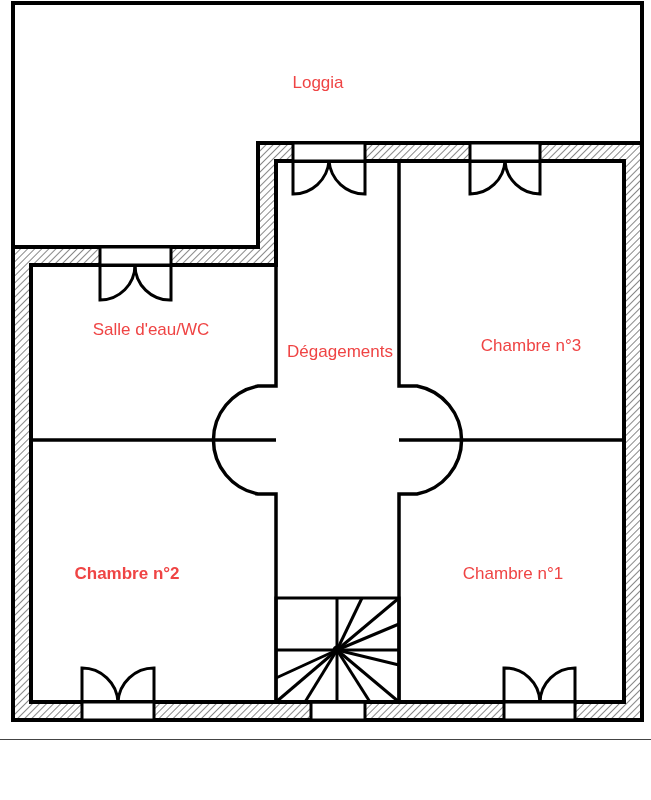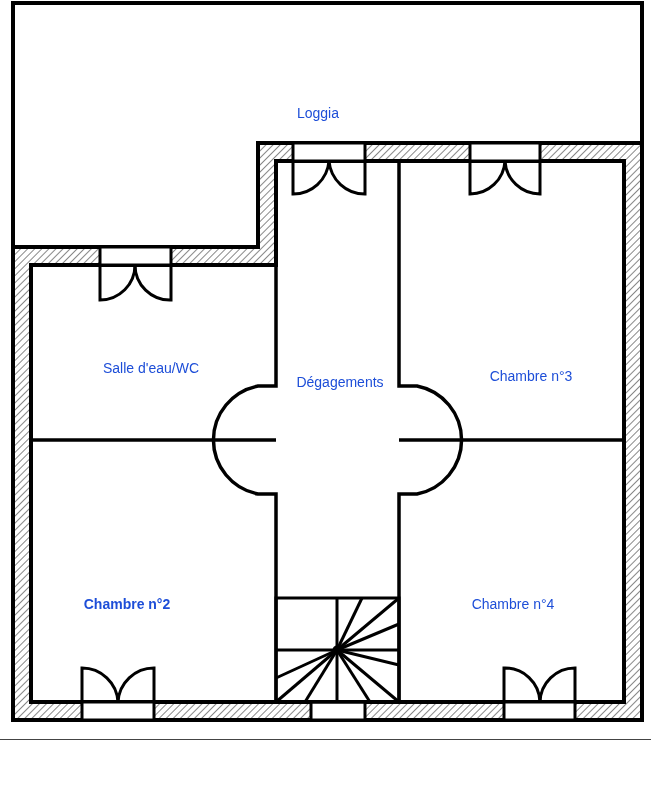--- a/index.html
+++ b/index.html
@@ -1,18 +1,18 @@
 <!DOCTYPE html>
 <html><head>
 <meta charset="utf-8">
 <style>
   html, body { margin:0; padding:0; background:#ffffff; }
   body { width:651px; height:800px; position:relative; overflow:hidden; font-family:"Liberation Sans", sans-serif; }
   svg { position:absolute; left:0; top:0; }
-  .lbl { position:absolute; font-size:14px; color:#1d4ed8; white-space:nowrap; transform:translateX(-50%);margin-top:32px; }
+  .lbl { position:absolute; font-size:17px; color:#ef4444; white-space:nowrap; transform:translateX(-50%); }
   .bottom-rule { position:absolute; left:0; top:739px; width:651px; height:1px; background:#444444; }
 </style>
 </head>
 <body>
 
 <svg width="651" height="800" viewBox="0 0 651 800">
   <defs>
     <pattern id="hatch" patternUnits="userSpaceOnUse" width="5" height="5" patternTransform="rotate(45)">
       <rect width="5" height="5" fill="#fff"></rect>
       <line x1="0" y1="0" x2="0" y2="5" stroke="#555" stroke-width="1.4"></line>
@@ -77,19 +77,19 @@
     <line x1="337" y1="650" x2="399" y2="702"></line>
     <line x1="337" y1="650" x2="370" y2="702"></line>
     <line x1="337" y1="650" x2="305" y2="702"></line>
     <line x1="337" y1="650" x2="276" y2="702"></line>
     <line x1="337" y1="650" x2="276" y2="678"></line>
     <circle cx="337" cy="650" r="3" fill="#000"></circle>
   </g>
 </svg>
 
 <div class="lbl" style="left:318px;top:73px;">Loggia</div>
-<div class="lbl" style="left:151px;top:328px;text-align:right;">Salle d'eau/WC</div>
+<div class="lbl" style="left:151px;top:320px;text-align:right;">Salle d'eau/WC</div>
 <div class="lbl" style="left:340px;top:342px;">Dégagements</div>
 <div class="lbl" style="left:531px;top:336px;">Chambre n°3</div>
 <div class="lbl" style="left:127px;top:564px;font-weight:bold;">Chambre n°2</div>
-<div class="lbl" style="left:513px;top:564px;">Chambre n°4</div>
+<div class="lbl" style="left:513px;top:564px;">Chambre n°1</div>
 
 <div class="bottom-rule"></div>
 
 </body></html>

